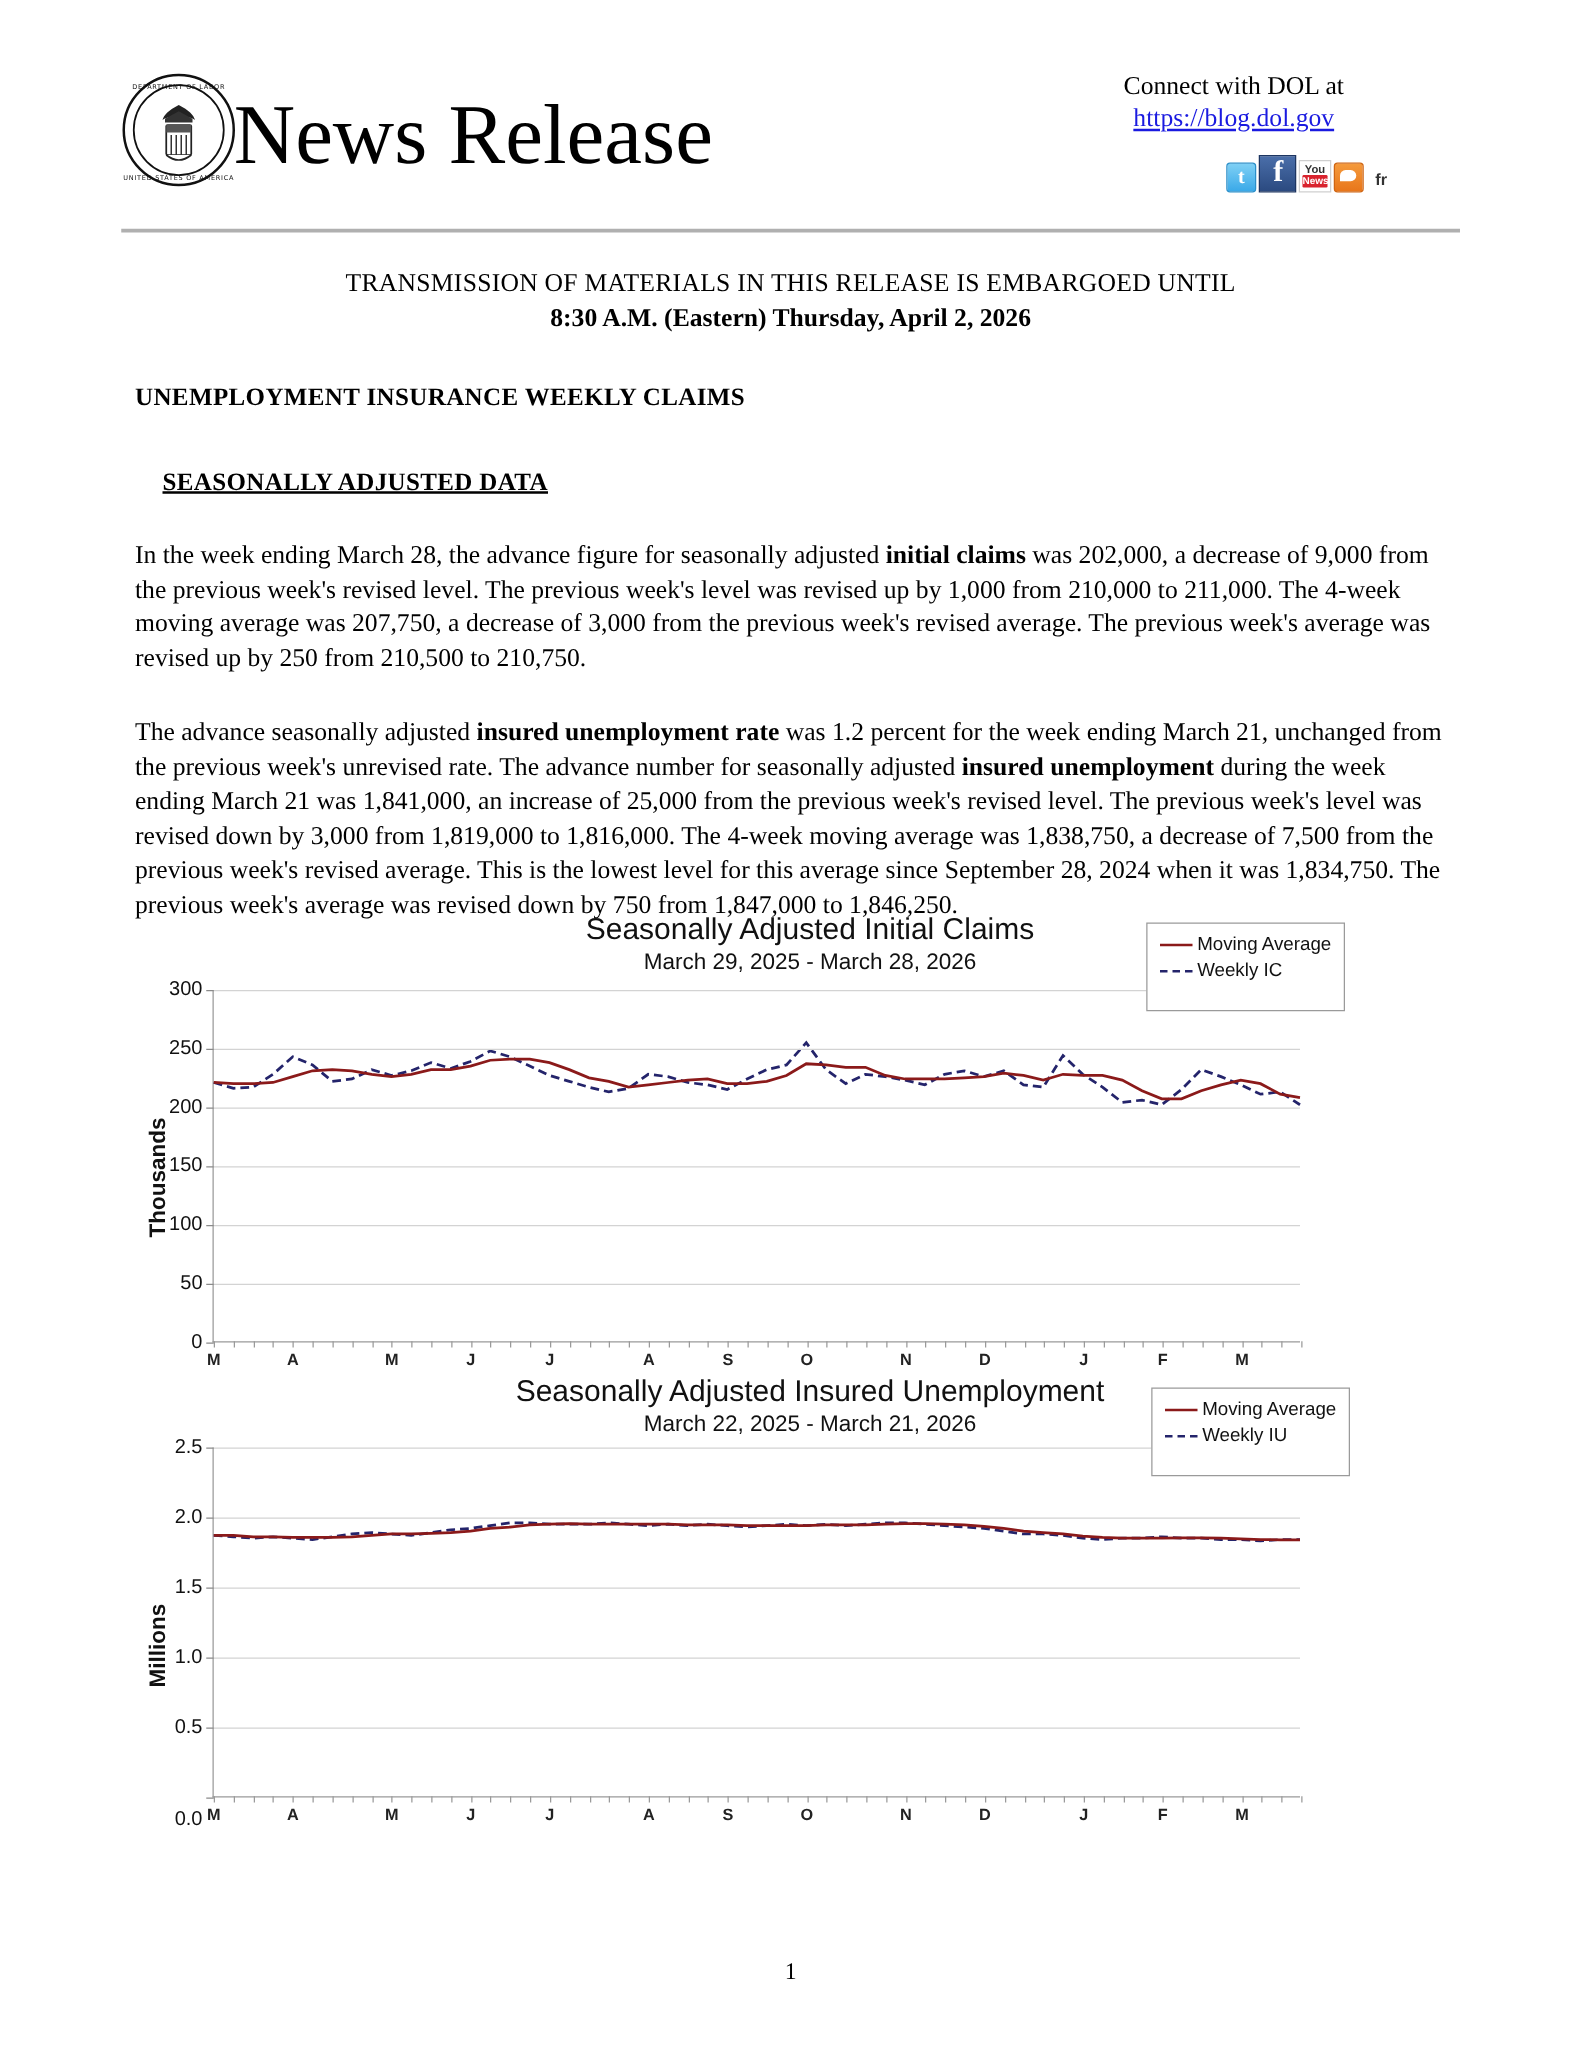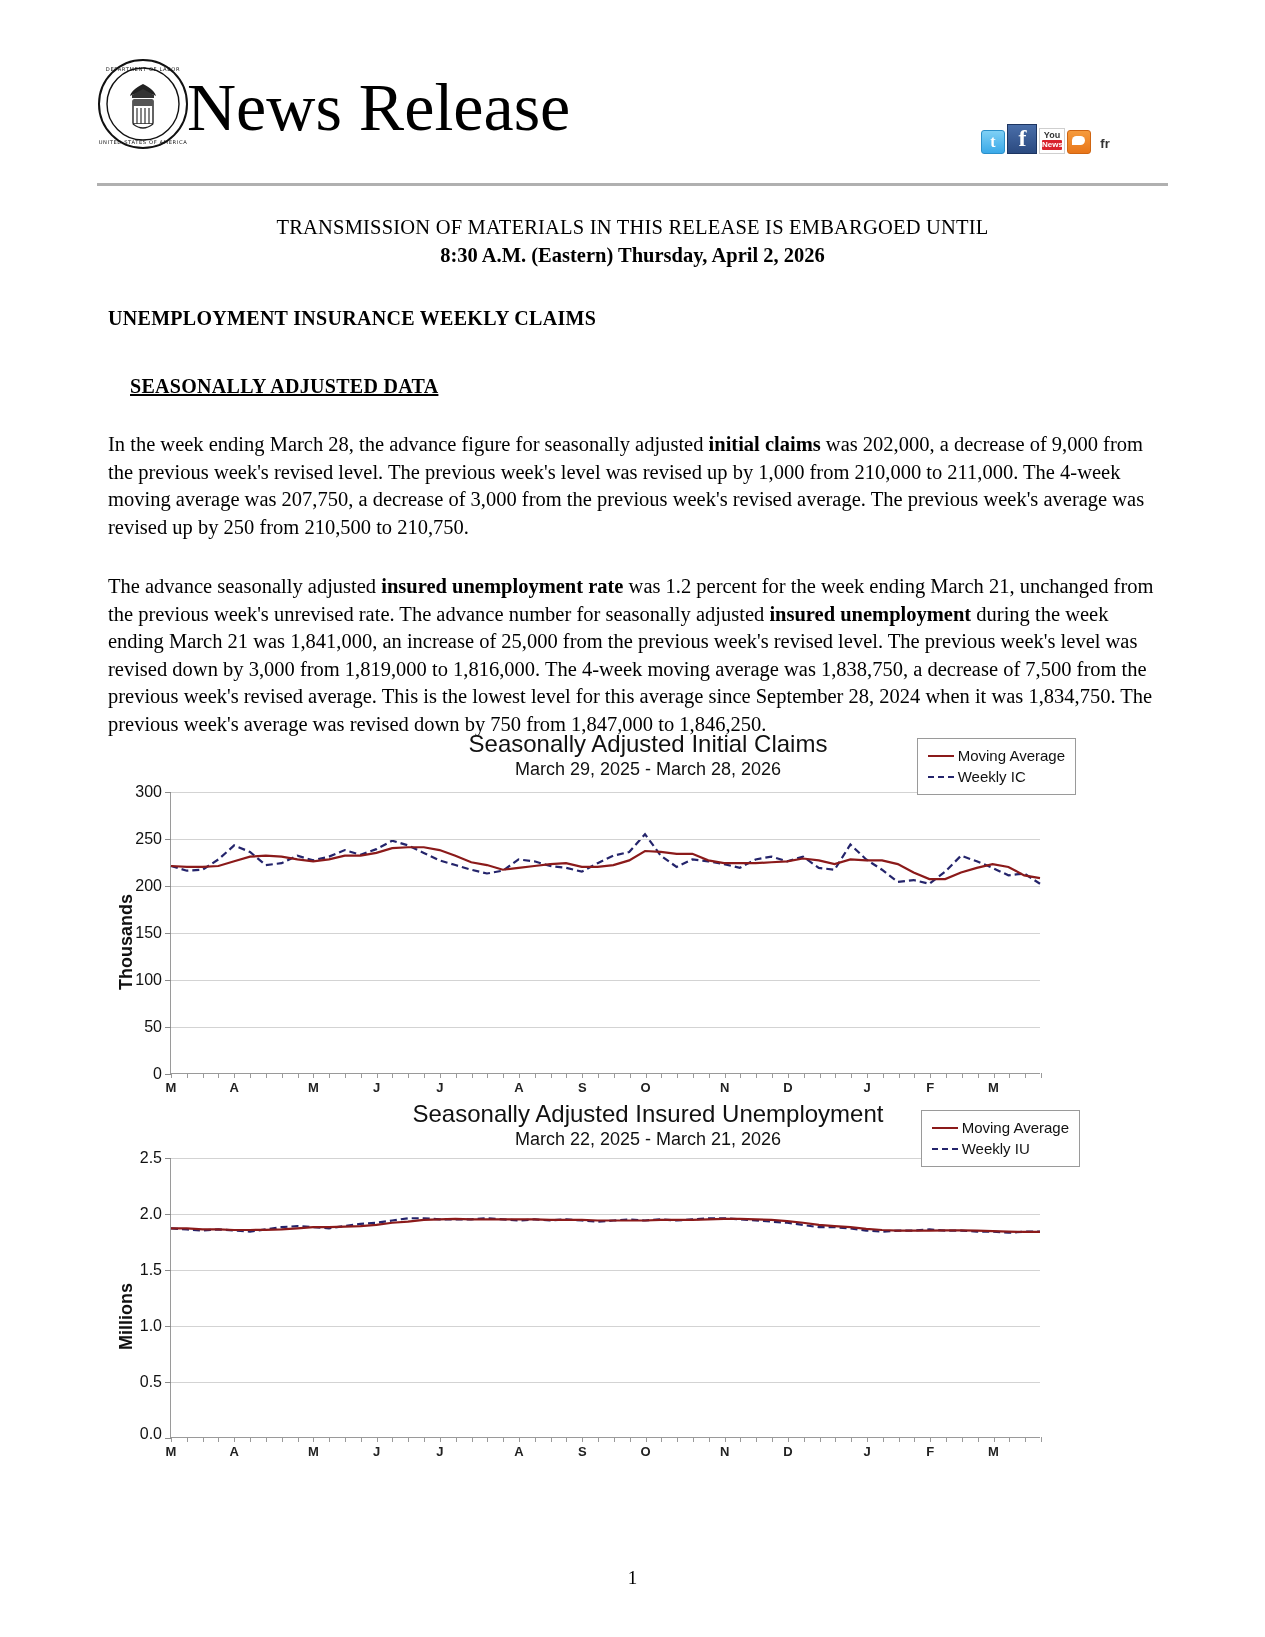--- a/index.html
+++ b/index.html
@@ -243,21 +243,21 @@
     color: #111;
     margin: 0;
     padding-left: 30px;
   }
   .legend-box {
     position: absolute;
     right: 92px;
     top: 8px;
     border: 1px solid #9a9a9a;
     background: #fff;
-    padding: 6px 10px 7px 10px;
+    padding: 6px 10px 21px 10px;
     font-family: "Liberation Sans", "DejaVu Sans", sans-serif;
     font-size: 15px;
     line-height: 21px;
     z-index: 6;
   }
   #chart2-wrap .legend-box { top: 10px; right: 88px; }
   .legend-item {
     display: flex;
     align-items: center;
     white-space: nowrap;
@@ -381,20 +381,24 @@
         <line x1="48" y1="50" x2="48" y2="66" stroke="#333" stroke-width="1.2"></line>
         <line x1="52" y1="50" x2="52" y2="66" stroke="#333" stroke-width="1.2"></line>
         <path d="M36 66 Q46 74 56 66" fill="#fff" stroke="#222" stroke-width="1.3"></path>
         <text x="46" y="13" font-family="DejaVu Sans, sans-serif" font-size="5.2" fill="#111" text-anchor="middle" letter-spacing="0.6">DEPARTMENT OF LABOR</text>
         <text x="46" y="86" font-family="DejaVu Sans, sans-serif" font-size="5.2" fill="#111" text-anchor="middle" letter-spacing="0.6">UNITED STATES OF AMERICA</text>
       </svg>
     </div>
 
     <div class="news-release-title">News Release</div>
 
+    <div class="connect-block">
+      <div class="connect-line">Connect with DOL at</div>
+      <a class="connect-url" href="#">https://blog.dol.gov</a>
+    </div>
 
     <div class="social-row">
       <span class="social-icon si-twitter">t</span>
       <span class="social-icon si-facebook">f</span>
       <span class="social-icon si-youtube">
         <span class="yt-you">You</span>
         <span class="yt-tube">News</span>
       </span>
       <span class="social-icon si-chat"></span>
       <span class="social-icon si-flickr">fr</span>
@@ -620,21 +624,21 @@
           <div class="xlabel" style="left: 348px;">A</div>
           <div class="xlabel" style="left: 411.273px;">S</div>
           <div class="xlabel" style="left: 474.545px;">O</div>
           <div class="xlabel" style="left: 553.636px;">N</div>
           <div class="xlabel" style="left: 616.909px;">D</div>
           <div class="xlabel" style="left: 696px;">J</div>
           <div class="xlabel" style="left: 759.273px;">F</div>
           <div class="xlabel" style="left: 822.545px;">M</div>
         </div>
     <div class="ytick-mark" style="top: 280px;"></div>
-        <div class="ytick-label" style="top: 276px;">0.0</div>
+        <div class="ytick-label" style="top: 298px;">0.0</div>
         <div class="gridline" style="top: 224px;"></div>
         <div class="ytick-mark" style="top: 224px;"></div>
         <div class="ytick-label" style="top: 224px;">0.5</div>
         <div class="gridline" style="top: 168px;"></div>
         <div class="ytick-mark" style="top: 168px;"></div>
         <div class="ytick-label" style="top: 168px;">1.0</div>
         <div class="gridline" style="top: 112px;"></div>
         <div class="ytick-mark" style="top: 112px;"></div>
         <div class="ytick-label" style="top: 112px;">1.5</div>
         <div class="gridline" style="top: 56px;"></div>

